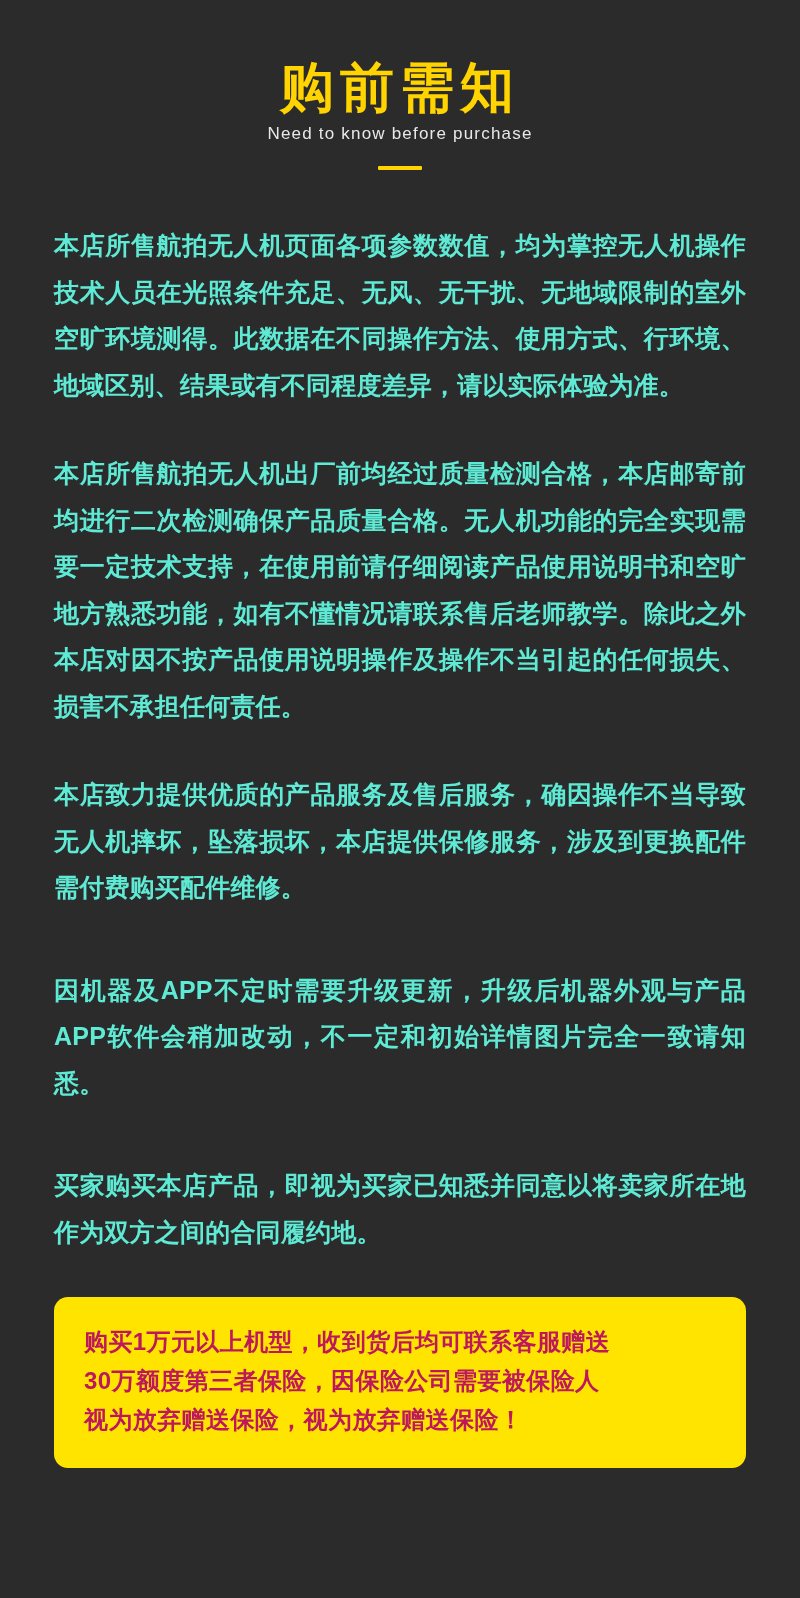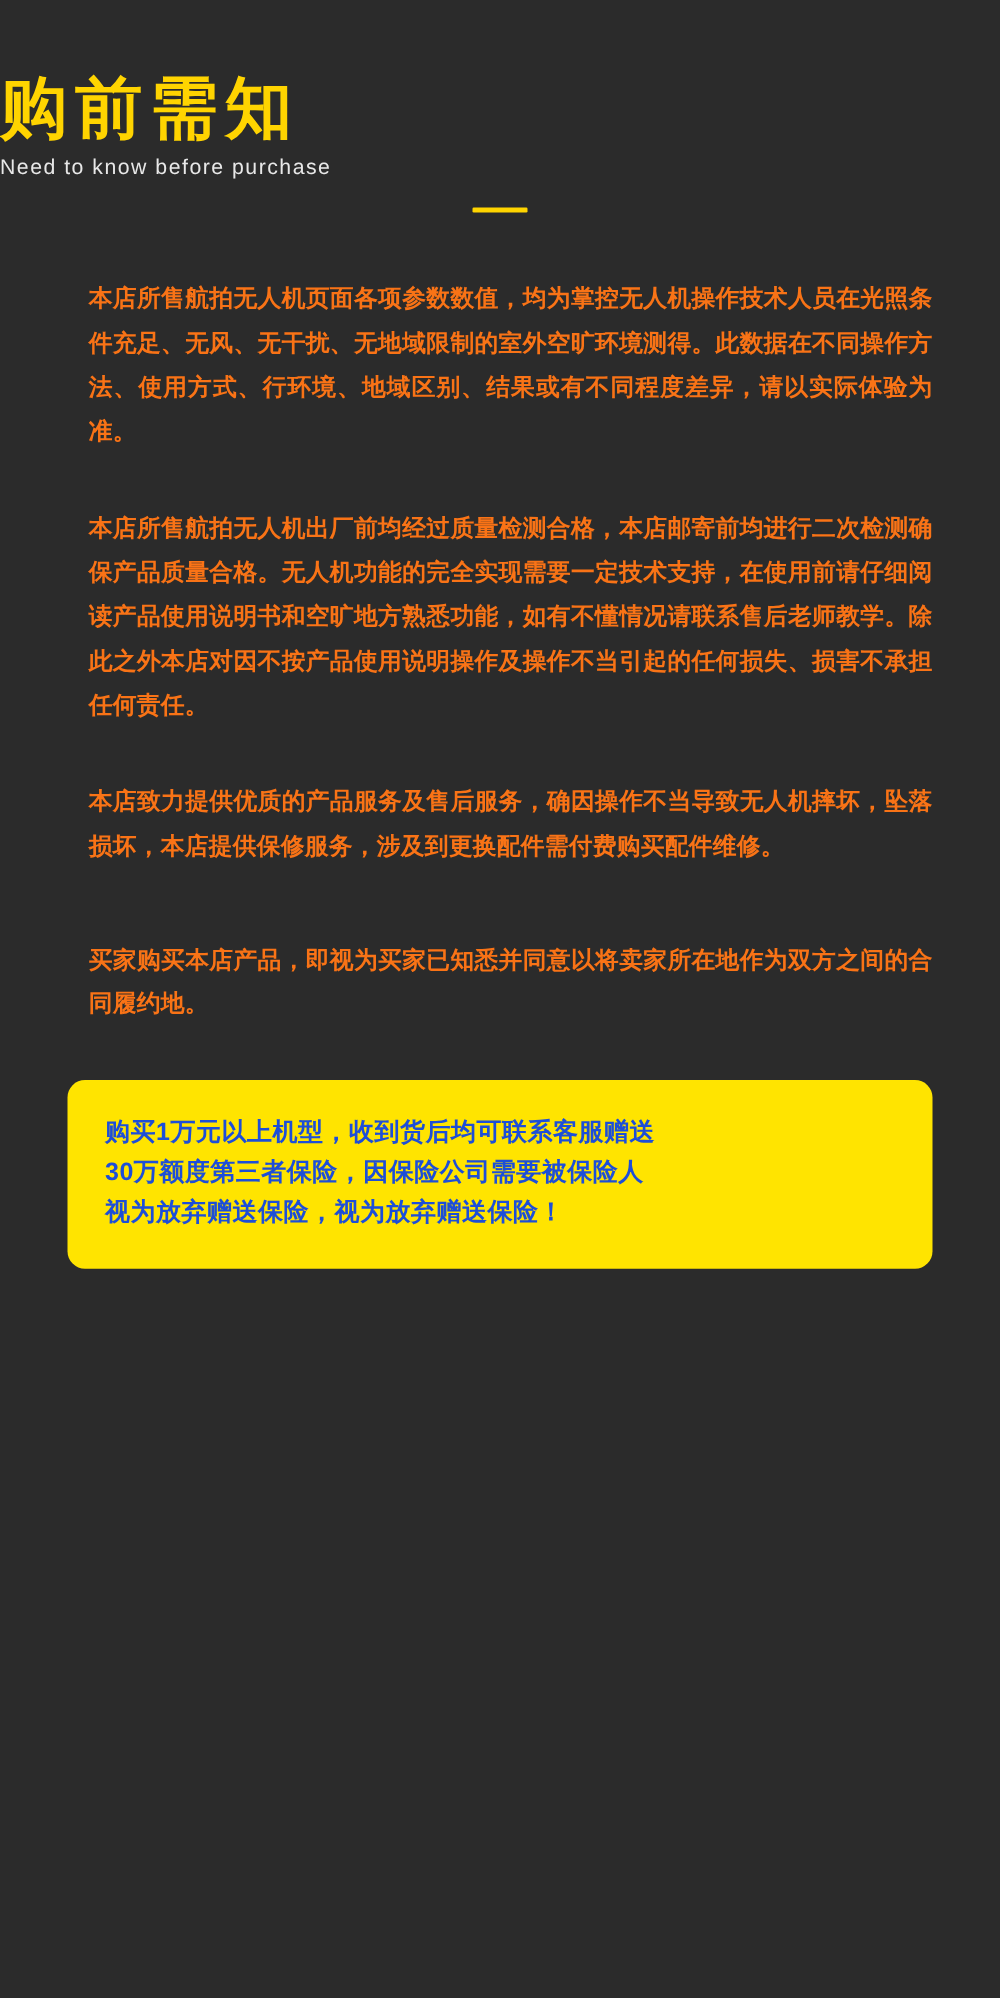--- a/index.html
+++ b/index.html
@@ -19,20 +19,21 @@
     min-height: 1598px;
     box-sizing: border-box;
     background: #2b2b2b;
     position: relative;
     padding: 0 0 40px 0;
   }
 
   
   .header {
     padding-top: 58px;
+    text-align: center;
   }
   .title {
     font-size: 54px;
     line-height: 1.1;
     font-weight: bold;
     color: #ffd400;
     letter-spacing: 6px;
     margin: 0;
   }
   .subtitle {
@@ -48,63 +49,64 @@
     background: #ffd400;
     margin: 22px auto 0 auto;
     border-radius: 1px;
   }
 
   
   .content {
     padding: 52px 54px 0 54px;
   }
   .para {
-    font-size: 19px;
+    font-size: 25px;
     line-height: 1.86;
-    color: #f97316;
+    color: #5eead4;
     font-weight: 600;
     text-align: justify;
-    margin: 0 0 42px 17px;
+    margin: 0 0 42px 0;
     letter-spacing: 0.2px;
   }
   .para.gap-lg {
     margin-bottom: 56px;
   }
 
   
   .notice {
     margin: 14px 54px 0 54px;
     background: #ffe400;
     border-radius: 14px;
     padding: 26px 30px 28px 30px;
     box-sizing: border-box;
   }
   .notice-line {
-    color: #1d4ed8;
-    font-size: 20px;
+    color: #be185d;
+    font-size: 24px;
     font-weight: bold;
     line-height: 1.62;
     letter-spacing: 0.4px;
   }
 </style>
 </head>
 <body>
 
 <div class="page">
 
   <div class="header">
     <h1 class="title">购前需知</h1>
     <div class="subtitle">Need to know before purchase</div>
     <div class="rule"></div>
   </div>
 
   <div class="content">
     <p class="para">本店所售航拍无人机页面各项参数数值，均为掌控无人机操作技术人员在光照条件充足、无风、无干扰、无地域限制的室外空旷环境测得。此数据在不同操作方法、使用方式、行环境、地域区别、结果或有不同程度差异，请以实际体验为准。</p>
     <p class="para">本店所售航拍无人机出厂前均经过质量检测合格，本店邮寄前均进行二次检测确保产品质量合格。无人机功能的完全实现需要一定技术支持，在使用前请仔细阅读产品使用说明书和空旷地方熟悉功能，如有不懂情况请联系售后老师教学。除此之外本店对因不按产品使用说明操作及操作不当引起的任何损失、损害不承担任何责任。</p>
     <p class="para gap-lg">本店致力提供优质的产品服务及售后服务，确因操作不当导致无人机摔坏，坠落损坏，本店提供保修服务，涉及到更换配件需付费购买配件维修。</p>
+    <p class="para gap-lg">因机器及APP不定时需要升级更新，升级后机器外观与产品APP软件会稍加改动，不一定和初始详情图片完全一致请知悉。</p>
     <p class="para">买家购买本店产品，即视为买家已知悉并同意以将卖家所在地作为双方之间的合同履约地。</p>
   </div>
 
   <div class="notice">
     <div class="notice-line">购买1万元以上机型，收到货后均可联系客服赠送</div>
     <div class="notice-line">30万额度第三者保险，因保险公司需要被保险人</div>
     <div class="notice-line">视为放弃赠送保险，视为放弃赠送保险！</div>
   </div>
 
 </div>

